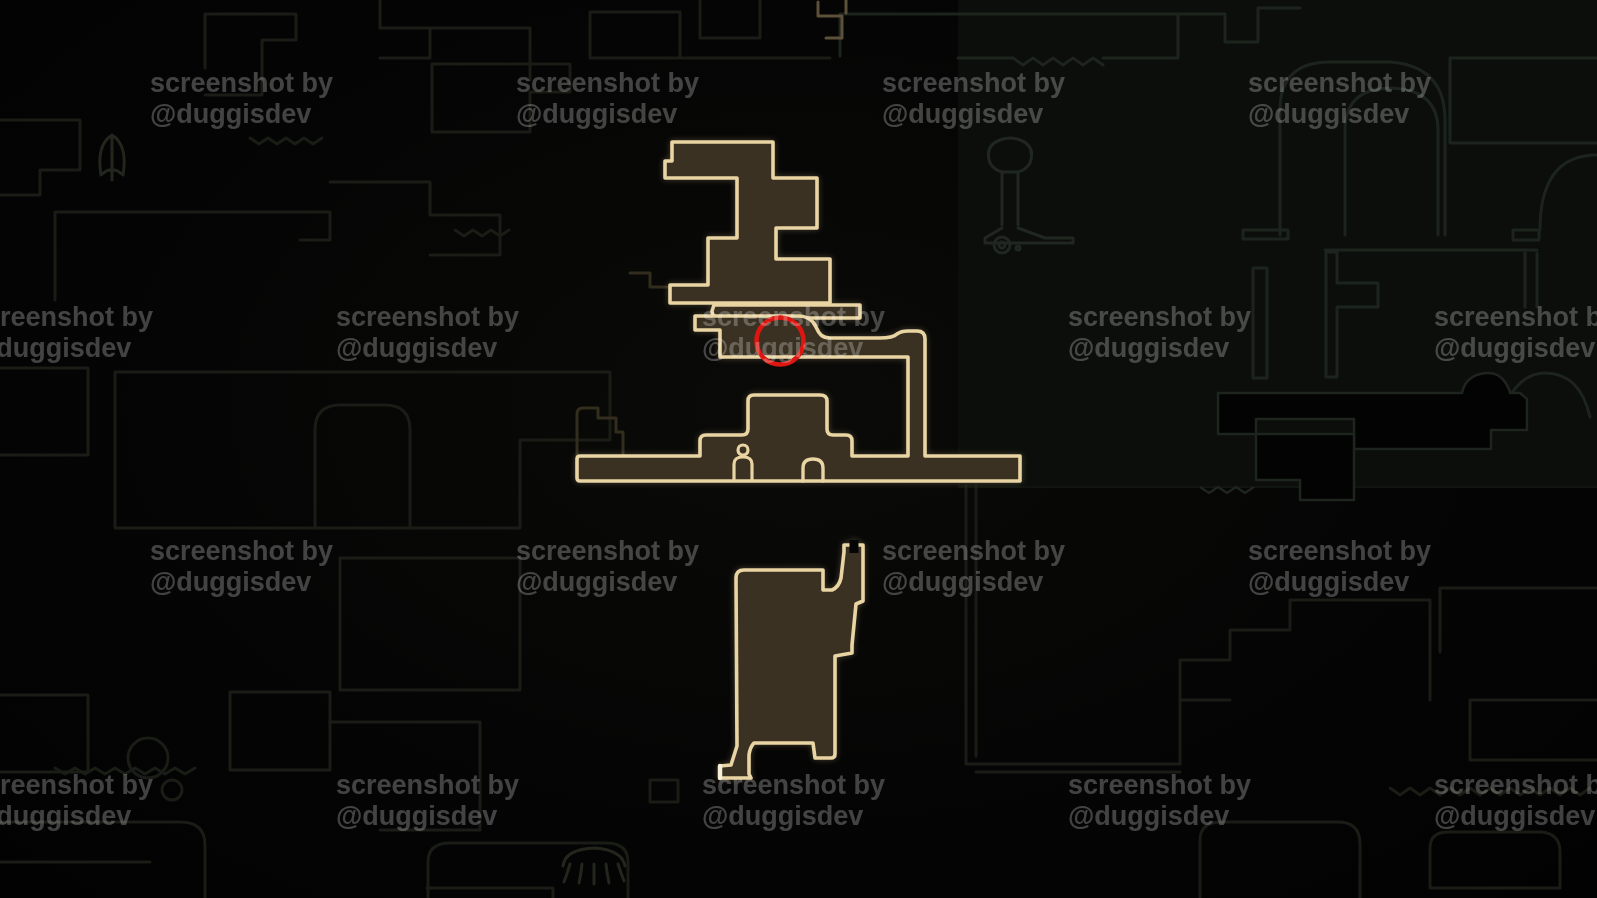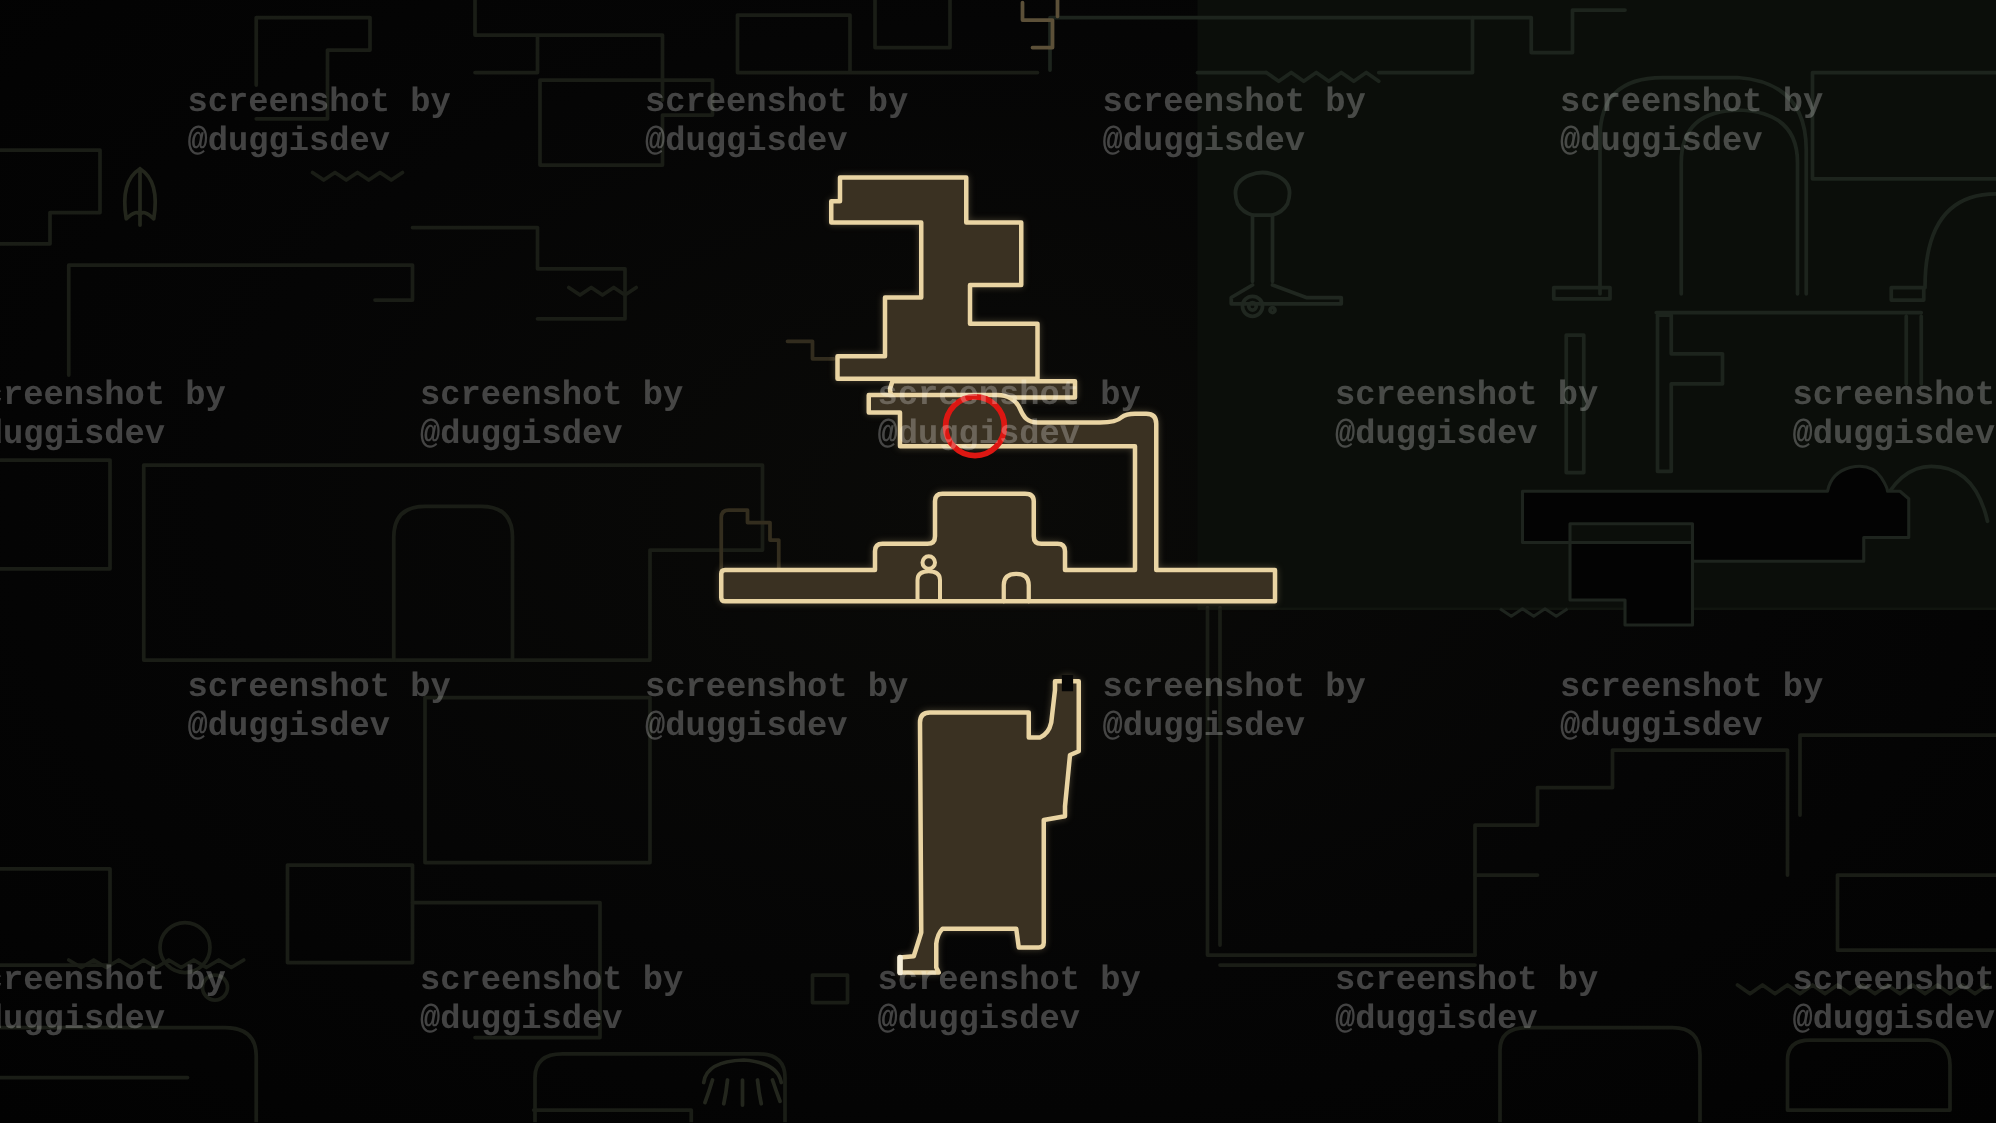--- a/index.html
+++ b/index.html
@@ -8,21 +8,20 @@
     background:radial-gradient(ellipse at 50% 45%, #0a0a08 0%, #050505 55%, #020202 100%);
     font-family:"Liberation Sans", sans-serif;
   }
   #map-svg{position:absolute;left:0;top:0;}
   .wm{
     position:absolute;
     color:rgba(255,255,255,0.25);
     font-weight:700;font-size:27px;line-height:31px;
     white-space:nowrap;letter-spacing:0px;
     pointer-events:none;
-    font-family:Liberation Mono, monospace;
   }
   .lit{filter:drop-shadow(0 0 3px rgba(230,205,150,0.28));}
 </style>
 </head>
 <body>
 
 <div id="stage">
 
 <svg id="map-svg" width="1597" height="898" viewBox="0 0 1597 898" xmlns="http://www.w3.org/2000/svg">
 

